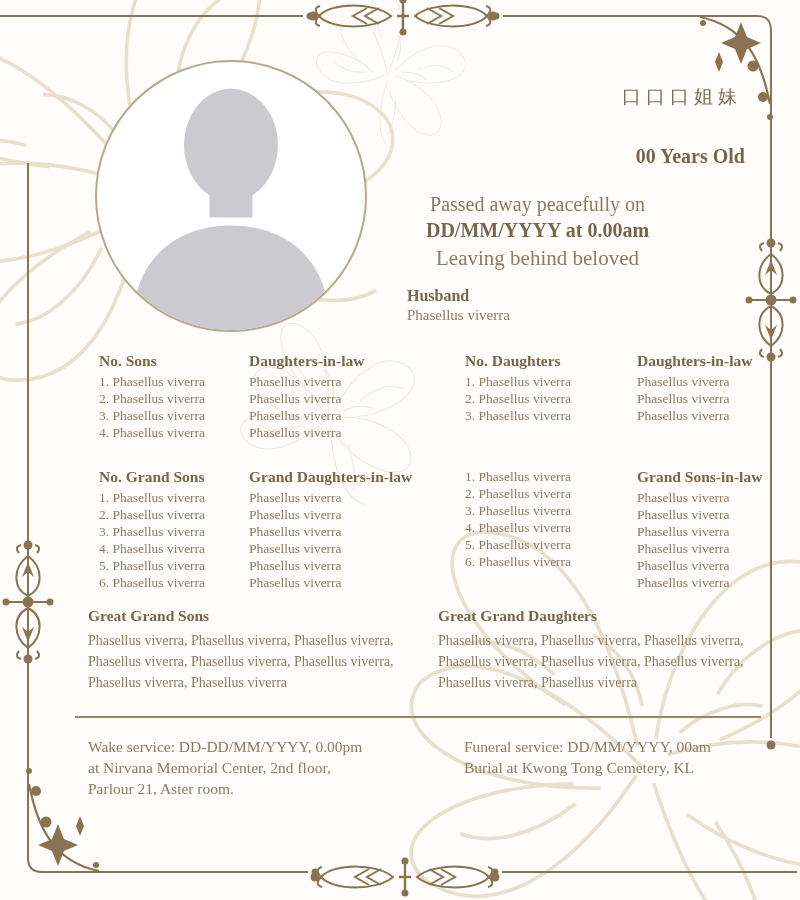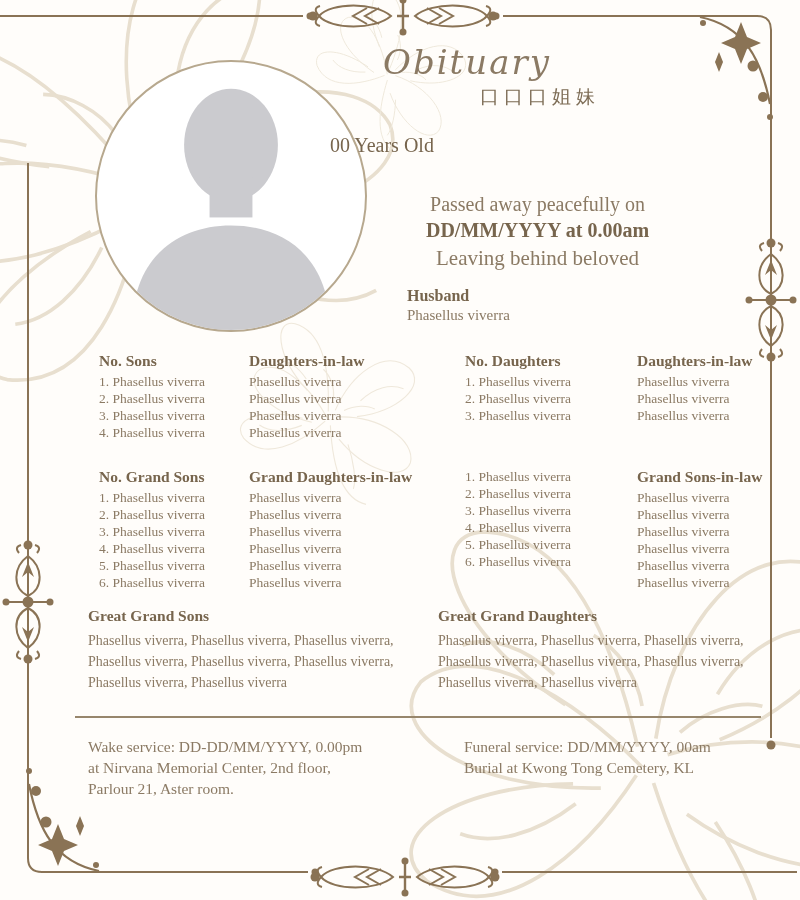--- a/index.html
+++ b/index.html
@@ -20,30 +20,30 @@
     overflow:hidden;
   }
   .photo svg { display:block; width:100%; height:100%; }
 
   .script-title {
     left:372px; top:42px; width:190px; text-align:center;
     font-family:"DejaVu Serif",serif; font-style:italic;
     font-size:34px; letter-spacing:2px; color:#8b7a64;
   }
   .cjk {
-    left:480px; top:84px; width:262px; text-align:left;
+    left:480px; top:84px; width:262px; text-align:right;
     font-size:19px; letter-spacing:5px; color:#7d6c55;
   }
   .deceased-name {
     left:388px; top:105px; width:375px; text-align:center;
     font-size:36px; font-weight:bold; color:var(--heading,#77654d); line-height:40px;
   }
   .age {
-    left:330px; top:134px; width:415px; text-align:left;
-    font-size:20px; font-weight:normal; color:var(--heading,#77654d);
+    left:330px; top:145px; width:415px; text-align:right;
+    font-size:20px; font-weight:bold; color:var(--heading,#77654d);
   }
   .passed {
     left:330px; top:191px; width:415px; text-align:center;
     font-size:20px; line-height:26px;
   }
   .passed .b2 { font-weight:bold; color:var(--heading,#77654d); }
   .leaving { left:330px; top:246px; width:415px; text-align:center; font-size:21px; }
 
   .husband { left:407px; top:287px; width:300px; }
   .husband .fam-h { font-size:16px; }
@@ -169,21 +169,20 @@
   <div class="photo">
     <svg viewBox="0 0 100 100" aria-hidden="true">
       <g fill="#cbcbcf">
         <ellipse cx="50" cy="31" rx="17.5" ry="21"></ellipse>
         <rect x="42" y="43" width="16" height="15"></rect>
         <path d="M13 100 C13 73 30 61 50 61 C70 61 87 73 87 100 Z"></path>
       </g>
     </svg>
   </div>
 
-  <div class="abs script-title">Obituary</div>
   <div class="abs cjk">口口口姐妹</div>
   <div class="abs age">00 Years Old</div>
   <div class="abs passed">
     <div>Passed away peacefully on</div>
     <div class="b2">DD/MM/YYYY at 0.00am</div>
   </div>
   <div class="abs leaving">Leaving behind beloved</div>
   <div class="abs husband">
     <div class="fam-h">Husband</div>
     <div class="hname">Phasellus viverra</div>

